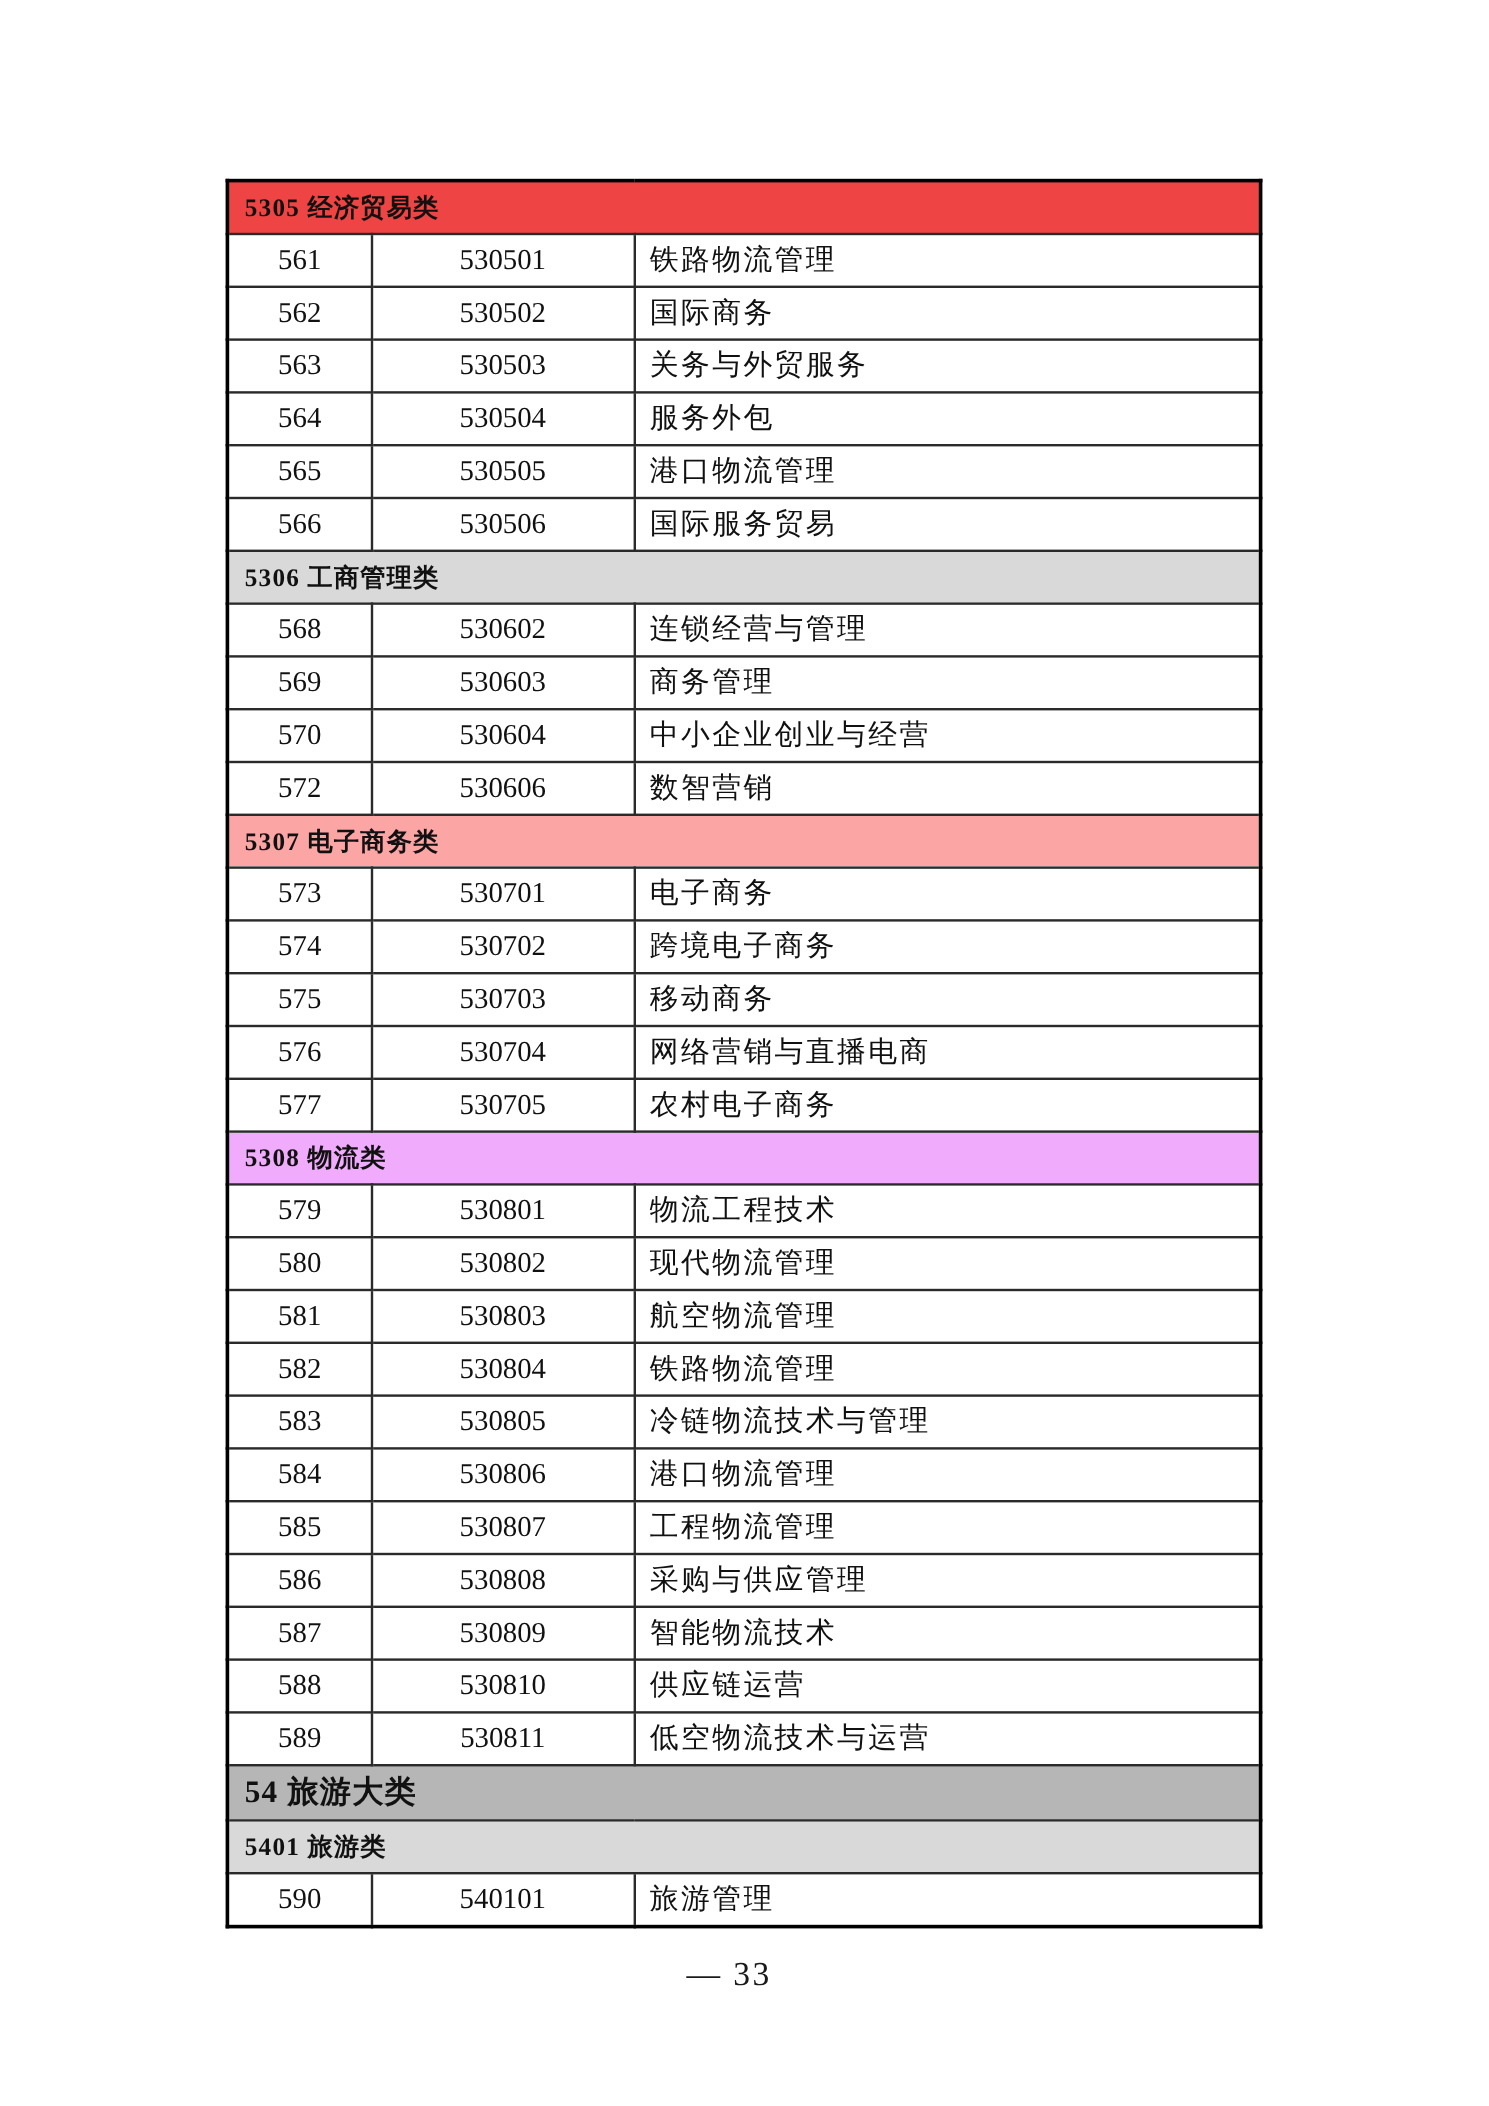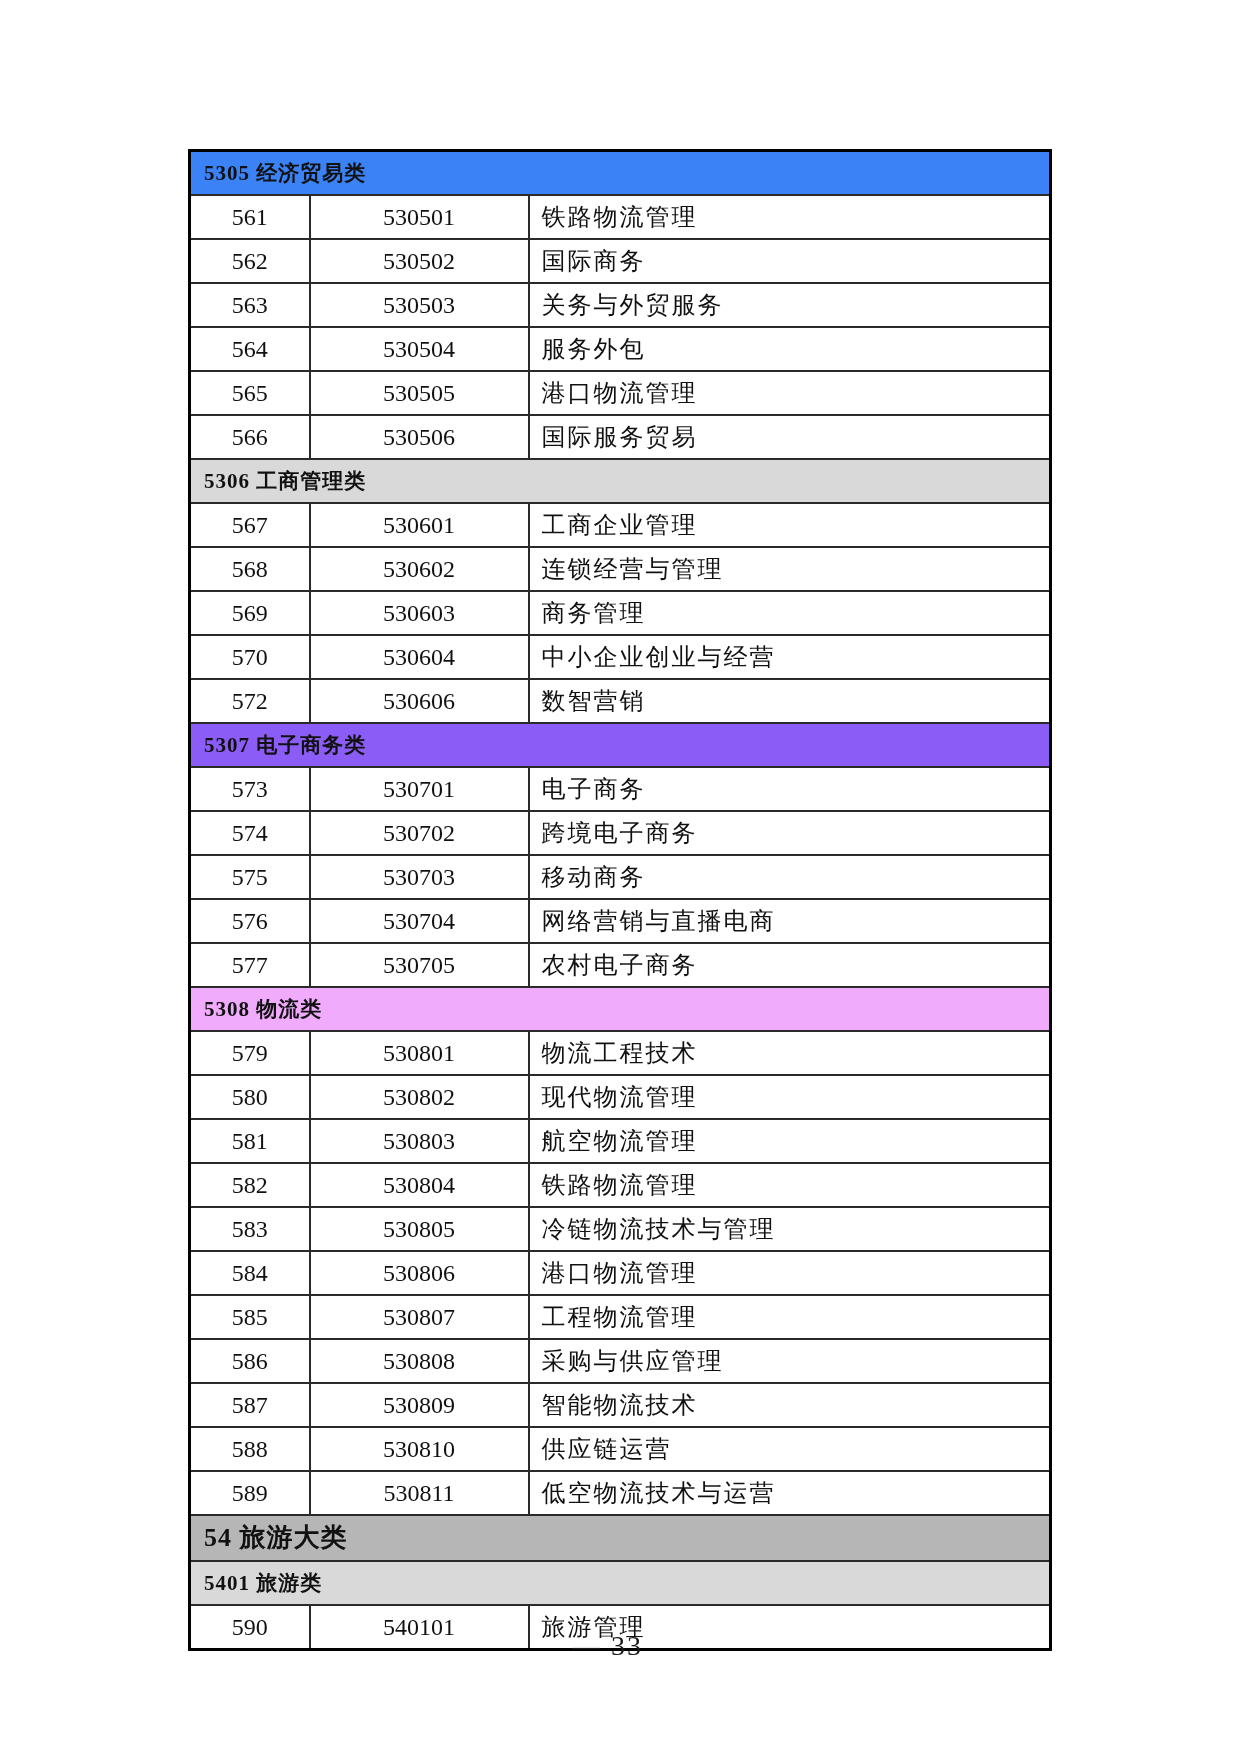--- a/index.html
+++ b/index.html
@@ -39,21 +39,21 @@
 <body>
 
 <table class="codes">
   <colgroup>
     <col style="width:120px">
     <col style="width:219px">
     <col style="width:522px">
   </colgroup>
   <tbody>
       <tr class="sec-sub">
-        <td colspan="3" style="background: #3b82f6;">5305 经济贸易类</td>
+        <td colspan="3" style="background: #ef4444;">5305 经济贸易类</td>
       </tr>
       <tr>
         <td class="c-seq">561</td>
         <td class="c-code">530501</td>
         <td class="c-name">铁路物流管理</td>
       </tr>
       <tr>
         <td class="c-seq">562</td>
         <td class="c-code">530502</td>
         <td class="c-name">国际商务</td>
@@ -75,46 +75,41 @@
       </tr>
       <tr>
         <td class="c-seq">566</td>
         <td class="c-code">530506</td>
         <td class="c-name">国际服务贸易</td>
       </tr>
       <tr class="sec-sub">
         <td colspan="3" style="background: rgb(217, 217, 217);">5306 工商管理类</td>
       </tr>
       <tr>
-        <td class="c-seq">567</td>
-        <td class="c-code">530601</td>
-        <td class="c-name">工商企业管理</td>
-      </tr>
-      <tr>
         <td class="c-seq">568</td>
         <td class="c-code">530602</td>
         <td class="c-name">连锁经营与管理</td>
       </tr>
       <tr>
         <td class="c-seq">569</td>
         <td class="c-code">530603</td>
         <td class="c-name">商务管理</td>
       </tr>
       <tr>
         <td class="c-seq">570</td>
         <td class="c-code">530604</td>
         <td class="c-name">中小企业创业与经营</td>
       </tr>
       <tr>
         <td class="c-seq">572</td>
         <td class="c-code">530606</td>
         <td class="c-name">数智营销</td>
       </tr>
       <tr class="sec-sub">
-        <td colspan="3" style="background: #8b5cf6;">5307 电子商务类</td>
+        <td colspan="3" style="background: #fca5a5;">5307 电子商务类</td>
       </tr>
       <tr>
         <td class="c-seq">573</td>
         <td class="c-code">530701</td>
         <td class="c-name">电子商务</td>
       </tr>
       <tr>
         <td class="c-seq">574</td>
         <td class="c-code">530702</td>
         <td class="c-name">跨境电子商务</td>

